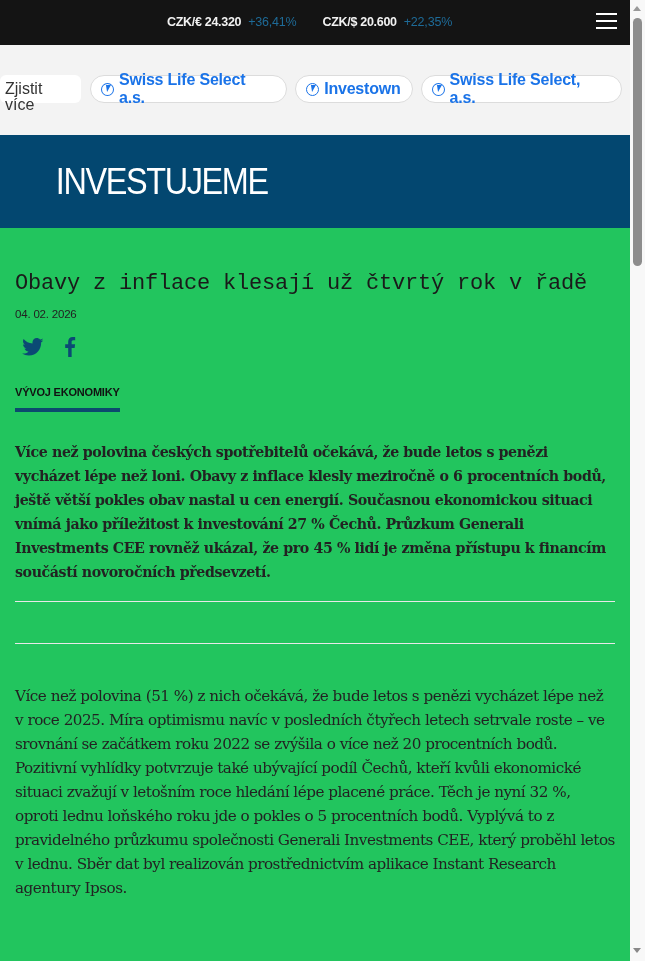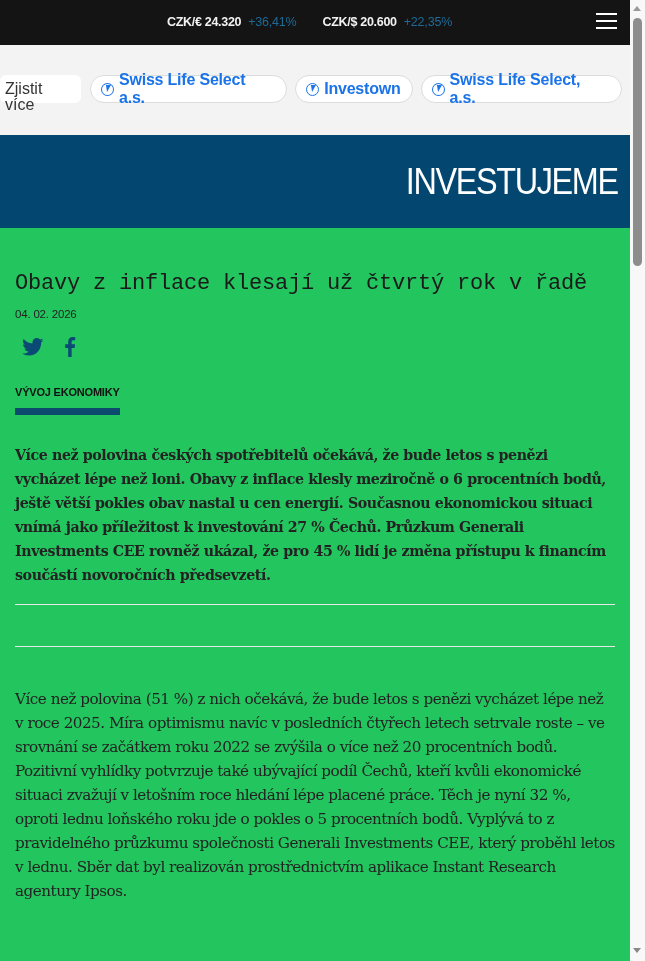--- a/index.html
+++ b/index.html
@@ -16,29 +16,29 @@
   .menu-btn span { display: block; height: 2px; background: #fff; margin-bottom: 5px; }
 
   .chips { height: 90px; background: #f3f3f3; position: relative; }
   .chips-inner { position: absolute; left: 0; top: 75px; top: 30px; display: flex; align-items: center; justify-content: space-between; }
   .chip-label { background: #fff; border-radius: 6px; padding: 6px 5px; font-size: 16px; color: #333; margin-right: 9px; height: 28px; line-height: 16px; }
   .chip { border: 1px solid #dcdcdc; background: #fff; border-radius: 14px; height: 28px; padding: 0 11px 0 10px; display: flex; align-items: center; margin-right: 8px; cursor: pointer; }
   .chip-icon { width: 13px; height: 13px; border: 1.5px solid #1a73e8; border-radius: 50%; position: relative; margin-right: 5px; }
   .chip-icon::after { content: ""; position: absolute; left: 3px; top: 1.5px; width: 0; height: 0; border-left: 3px solid transparent; border-right: 2px solid transparent; border-top: 7px solid #1a73e8; transform: skewX(-15deg); }
   .chip-text { color: #1a73e8; font-size: 16px; font-weight: bold; letter-spacing: -0.2px; }
 
-  .brand { height: 93px; background: #034770; display: flex; align-items: center; justify-content: flex-end; }
+  .brand { height: 93px; background: #034770; display: flex; align-items: center; justify-content: flex-start; padding-left: 44px; }
   .brand-text { color: #fff; font-family: "Liberation Sans", sans-serif; font-size: 36px; letter-spacing: -1.5px; transform: scaleX(0.9); font-weight: normal; }
 
   .article { padding: 0 15px; }
   .title { margin-top: 43px; font-size: 22px; color: #1a1a1a; font-weight: normal; letter-spacing: -0.2px; font-family: Liberation Mono, monospace; }
   .date { margin-top: 12px; font-size: 11.5px; color: #222; letter-spacing: -0.2px; }
   .share { margin-top: 17px; display: flex; align-items: center; padding-left: 7px; }
   .share-icon { cursor: pointer; }
-  .category { margin-top: 25px; display: inline-block; font-size: 11px; font-weight: bold; color: #111; padding-bottom: 10px; border-bottom: 7px solid #0c4a6e; letter-spacing: -0.2px; text-align: center; }
+  .category { margin-top: 25px; display: inline-block; font-size: 11px; font-weight: bold; color: #111; padding-bottom: 10px; border-bottom: 4px solid #0c4a6e; letter-spacing: -0.2px; text-align: center; }
   .perex { margin-top: 28px; font-family: "DejaVu Serif", serif; font-weight: bold; font-size: 14.2px; line-height: 24px; color: #222; letter-spacing: -0.4px; }
   .divider { height: 1px; background: #e8e8e8; margin-right: 0; }
   .d1 { margin-top: 17px; }
   .d2 { margin-top: 41px; }
   .body-text { margin-top: 40px; font-family: "DejaVu Serif", serif; font-size: 15.2px; line-height: 24px; color: #222; letter-spacing: -0.5px; }
 
   .scrollbar { position: absolute; left: 630px; top: 0; width: 15px; height: 961px; background: #f8f8f8; }
   .sb-up, .sb-down { position: absolute; left: 3px; width: 0; height: 0; border-left: 4px solid transparent; border-right: 4px solid transparent; cursor: pointer; }
   .sb-up { top: 6px; border-bottom: 5px solid #999; }
   .sb-down { top: 948px; border-top: 5px solid #888; }

